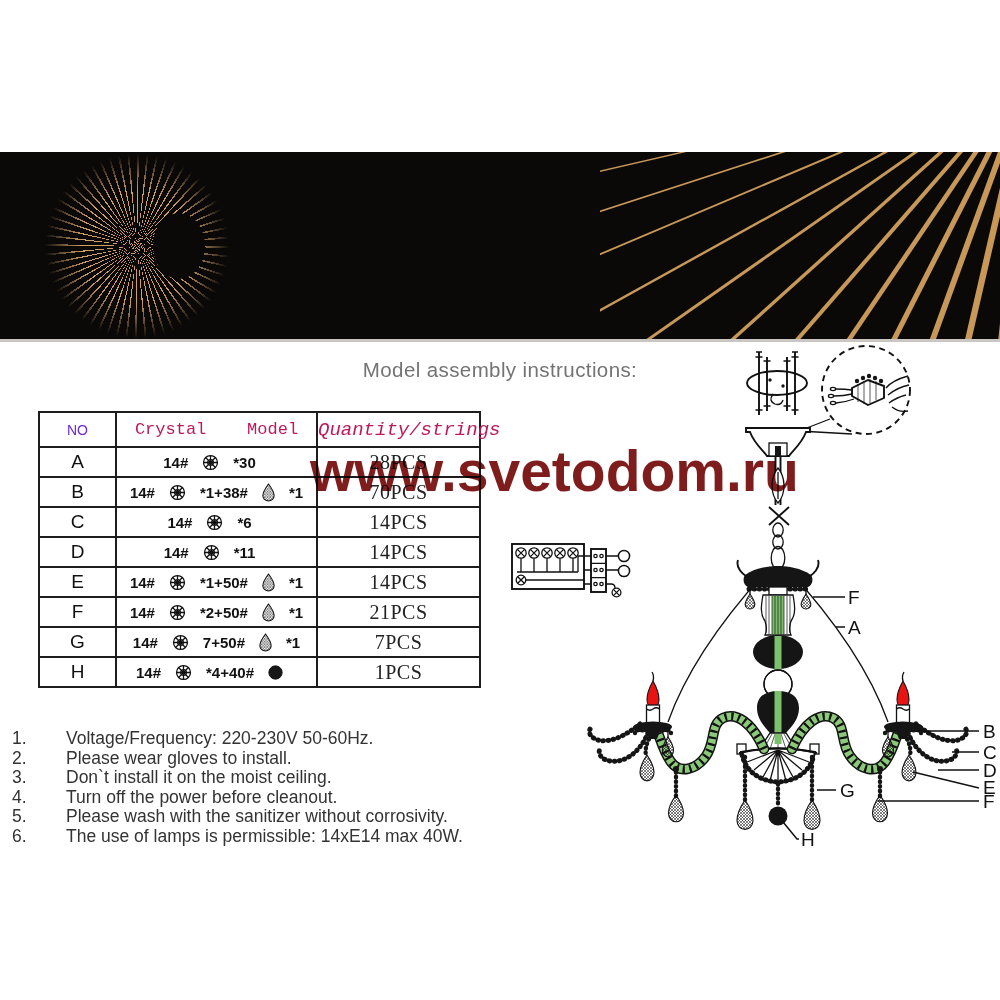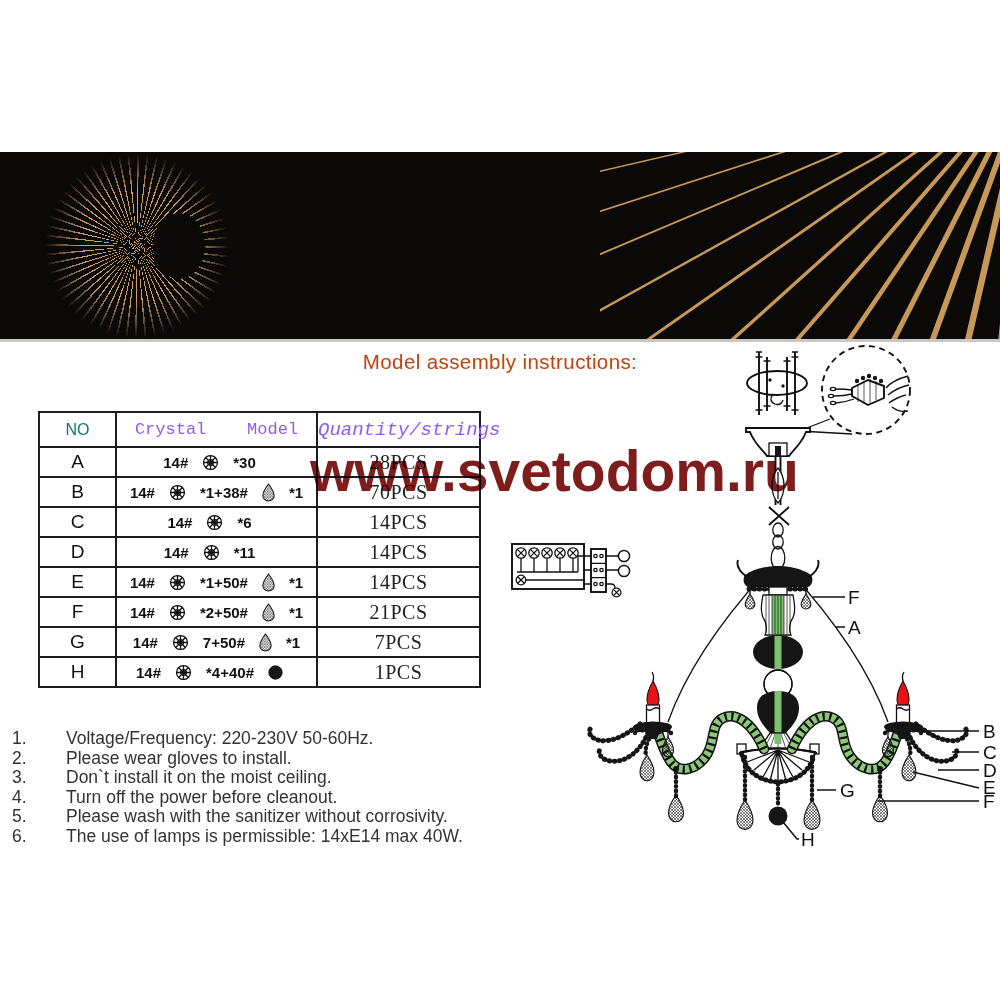--- a/index.html
+++ b/index.html
@@ -10,34 +10,34 @@
   #banner{position:absolute;left:0;top:152px;width:1000px;height:187px;background:#0b0908;
           border-bottom:3px solid #c9c6c3;overflow:hidden;}
   #starburst{position:absolute;left:42px;top:-1px;width:190px;height:190px;border-radius:50%;
      background:
        radial-gradient(closest-side, rgba(11,9,8,0) 0%, rgba(11,9,8,0) 58%, rgba(11,9,8,.55) 80%, #0b0908 97%),
        repeating-conic-gradient(#cf9f63 0deg 1.25deg, rgba(11,9,8,0) 1.25deg 6deg);}
   #starburst-hole{position:absolute;left:111px;top:62px;width:52px;height:66px;border-radius:50%;background:#0b0908;}
   #rays{position:absolute;right:0;top:0;}
 
   
-  .title-line{position:absolute;left:0;width:1000px;text-align:center;color:#c2410c;
-              font-size:20.5px;letter-spacing:.4px;}
+  .title-line{position:absolute;left:0;width:1000px;text-align:center;color:#737373;
+              font-size:20.5px;letter-spacing:.4px;margin-top:8px;}
   #title1{top:350px;} #title2{top:374px;}
 
   
   #parts-table{position:absolute;left:38px;top:411px;width:435px;border-collapse:collapse;
                table-layout:fixed;}
   #parts-table td,#parts-table th{border:2px solid #1d1d1d;padding:0;text-align:center;vertical-align:middle;
                background:transparent;}
   #parts-table th{height:33px;font-weight:normal;}
   #parts-table td{height:28px;}
   .c-no{width:75px;} .c-model{width:199px;} .c-qty{width:161px;}
-  .h-no{font-weight:bold;font-size:16px;color:#0f766e;font-family:"Liberation Sans",sans-serif;margin-left:44px;}
-  .h-model,.h-qty{font-family:"Liberation Mono",monospace;color:#8b5cf6;white-space:pre;}
+  .h-no{font-weight:bold;font-size:14px;color:#6d28d9;font-family:"Liberation Sans",sans-serif;margin-left:44px;}
+  .h-model,.h-qty{font-family:"Liberation Mono",monospace;color:#be185d;white-space:pre;}
   .h-model{font-size:17px;} .h-qty{font-size:19px;font-style:italic;}
   td.c-no{font-size:19px;color:#111;}
   td.c-qty{font-family:"Liberation Serif",serif;font-size:20px;color:#222;letter-spacing:.5px;}
   .model-flex{display:flex;align-items:center;justify-content:center;gap:14px;
               font-weight:bold;font-size:15px;color:#111;}
   .ic-oct{width:17px;height:17px;} .ic-oct *{fill:none;stroke:#111;stroke-width:1.5;}
   .ic-drop{width:13px;height:19px;} .ic-ball{width:15px;height:15px;}
 
   
   #watermark{position:absolute;left:270px;top:438px;font-size:57px;font-weight:bold;

